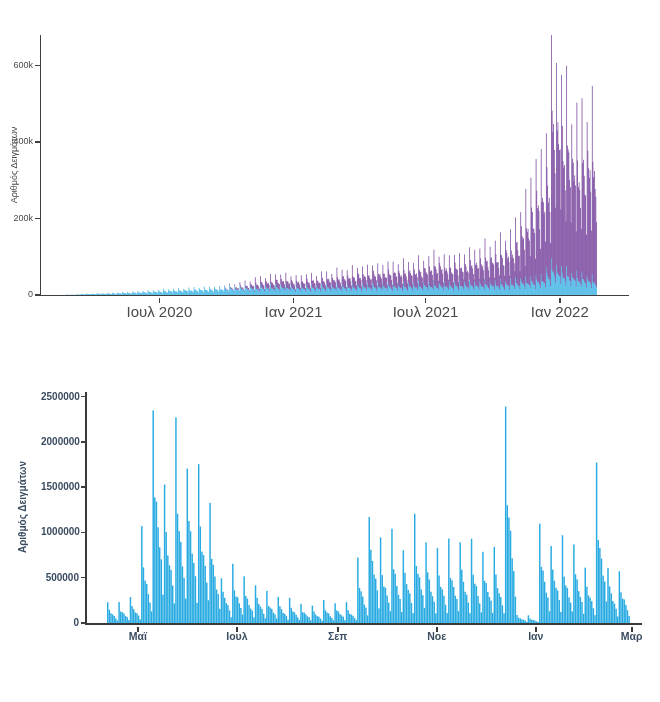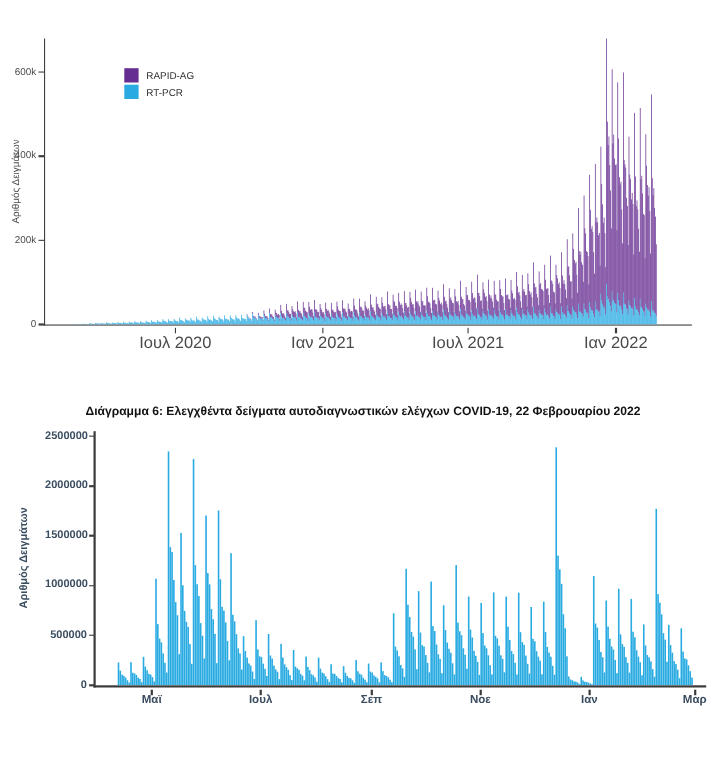--- a/index.html
+++ b/index.html
@@ -1278,51 +1278,40 @@
           <rect x="552.35" y="142.09" width="0.66" height="105.93" fill="#662d91"></rect>
           <rect x="553.08" y="247.40" width="0.66" height="12.60" fill="#29abe2"></rect>
           <rect x="553.08" y="135.98" width="0.66" height="111.43" fill="#662d91"></rect>
           <rect x="553.81" y="249.23" width="0.66" height="10.77" fill="#29abe2"></rect>
           <rect x="553.81" y="153.98" width="0.66" height="95.25" fill="#662d91"></rect>
           <rect x="554.54" y="250.03" width="0.66" height="9.97" fill="#29abe2"></rect>
           <rect x="554.54" y="161.87" width="0.66" height="88.16" fill="#662d91"></rect>
           <rect x="555.27" y="252.59" width="0.66" height="7.41" fill="#29abe2"></rect>
           <rect x="555.27" y="187.07" width="0.66" height="65.52" fill="#662d91"></rect>
         </svg>
-      <div class="legend" id="legend5">
-          <div class="li">
-            <span class="sw" style="background: rgb(102, 45, 145);"></span>
-            <span>RAPID-AG</span>
-          </div>
-          <div class="li">
-            <span class="sw" style="background: rgb(41, 171, 226);"></span>
-            <span>RT-PCR</span>
-          </div>
-        </div>
     <div class="ymark" style="top: 259.25px;"></div>
         <div class="ytick" style="top: 254px;">0</div>
         <div class="ymark" style="top: 182.779px;"></div>
         <div class="ytick" style="top: 177.529px;">200k</div>
         <div class="ymark" style="top: 106.309px;"></div>
         <div class="ytick" style="top: 101.059px;">400k</div>
         <div class="ymark" style="top: 29.8382px;"></div>
         <div class="ytick" style="top: 24.5882px;">600k</div>
         <div class="xmark" style="left: 117.613px;"></div>
         <div class="xtick" style="left: 73.3626px;">Ιουλ 2020</div>
         <div class="xmark" style="left: 251.821px;"></div>
         <div class="xtick" style="left: 207.571px;">Ιαν 2021</div>
         <div class="xmark" style="left: 383.842px;"></div>
         <div class="xtick" style="left: 339.592px;">Ιουλ 2021</div>
         <div class="xmark" style="left: 518.051px;"></div>
         <div class="xtick" style="left: 473.801px;">Ιαν 2022</div>
       </div>
   </div>
 
   <div class="fig" id="fig6">
-    <div class="title">Διάγραμμα 6: Ελεγχθέντα δείγματα αυτοδιαγνωστικών ελέγχων COVID-19, 22 Φεβρουαρίου 2022</div>
     <div class="ylab">Αριθμός Δειγμάτων</div>
     <div class="plot" id="plot6">
         <svg width="555" height="231">
           <rect x="20.00" y="210.23" width="1.46" height="20.77" fill="#29abe2"></rect>
           <rect x="21.62" y="217.74" width="1.46" height="13.26" fill="#29abe2"></rect>
           <rect x="23.25" y="221.27" width="1.46" height="9.73" fill="#29abe2"></rect>
           <rect x="24.87" y="222.43" width="1.46" height="8.57" fill="#29abe2"></rect>
           <rect x="26.50" y="223.96" width="1.46" height="7.04" fill="#29abe2"></rect>
           <rect x="28.12" y="226.37" width="1.46" height="4.63" fill="#29abe2"></rect>
           <rect x="29.75" y="228.49" width="1.46" height="2.51" fill="#29abe2"></rect>

